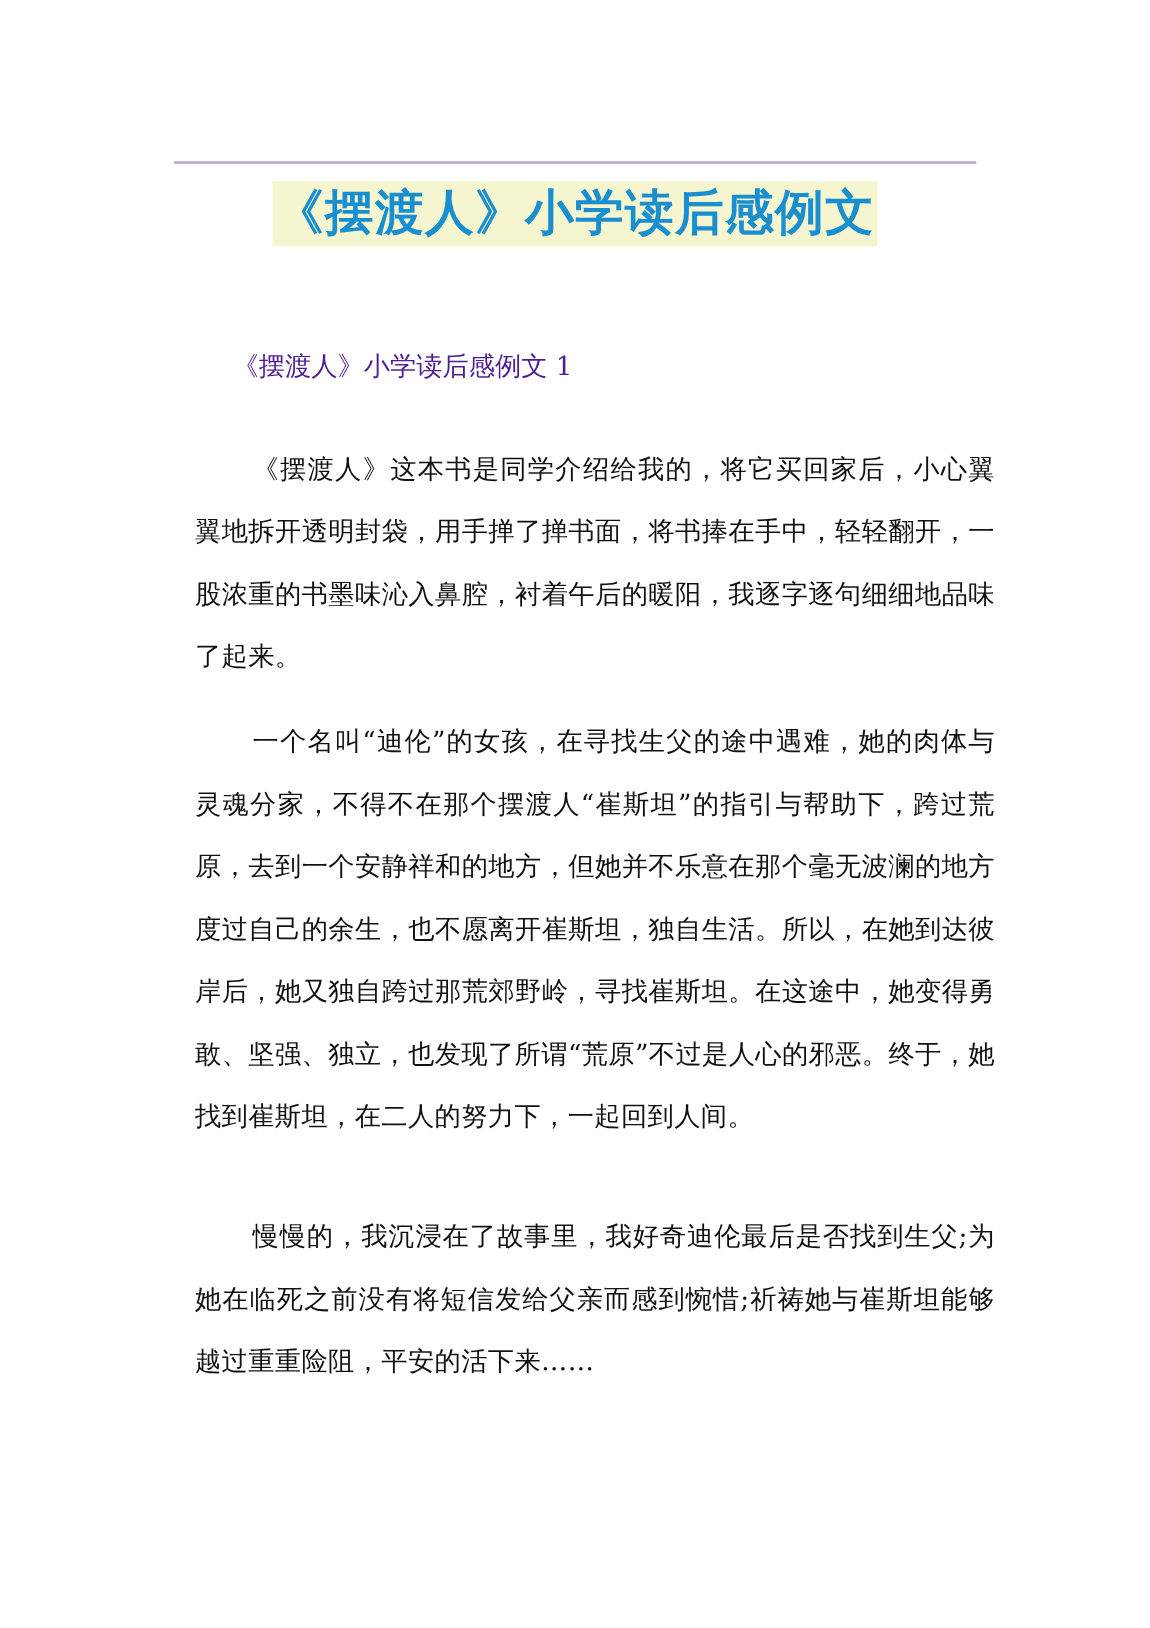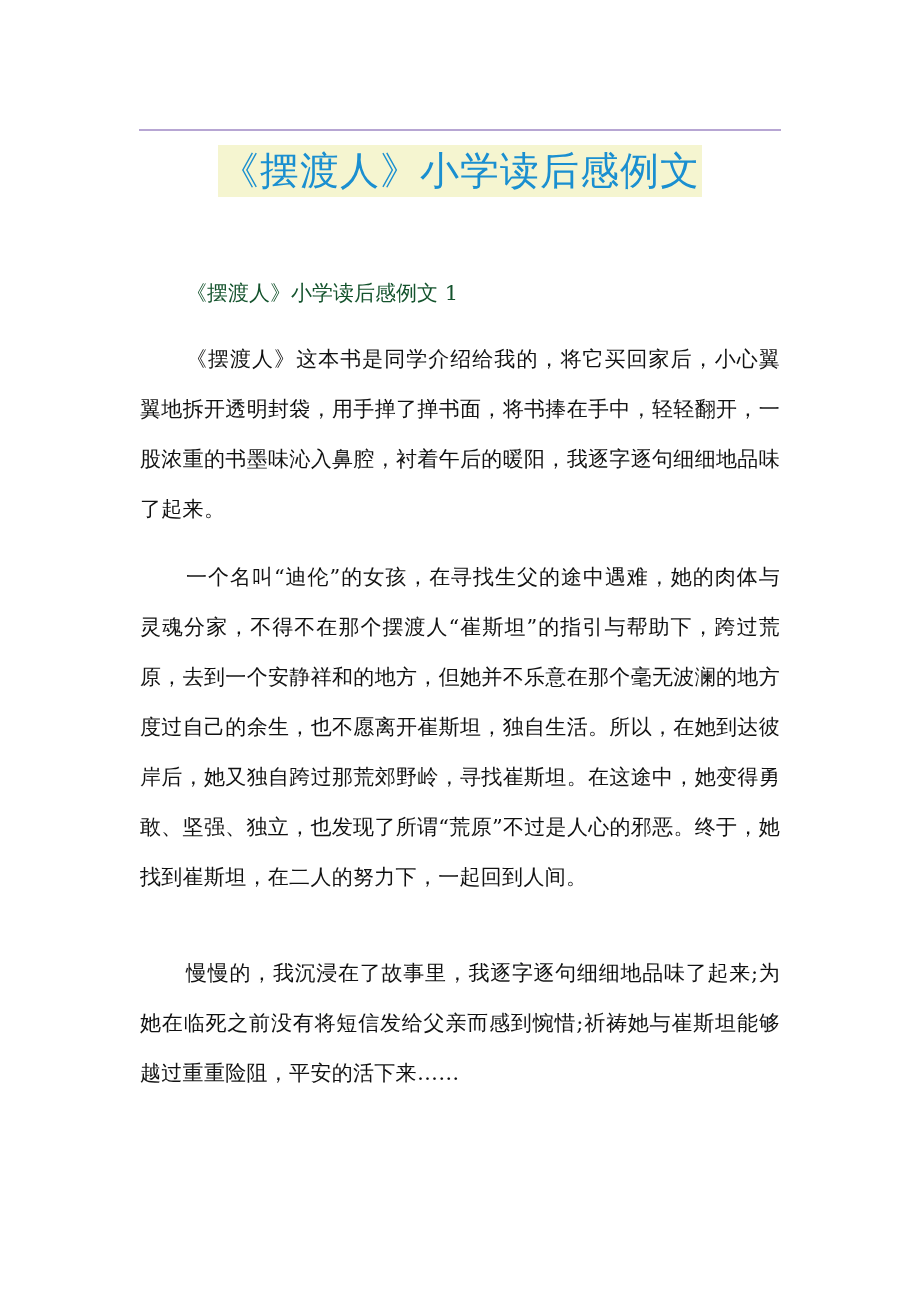--- a/index.html
+++ b/index.html
@@ -1,31 +1,31 @@
 <!DOCTYPE html>
 <html><head>
 <meta charset="utf-8">
 <style>
   html, body { margin: 0; padding: 0; background: #ffffff; }
   body { width: 920px; height: 1302px; position: relative; overflow: hidden; font-family: "DejaVu Serif", "Liberation Serif", serif; }
   .rule { position: absolute; left: 139px; top: 129px; width: 642px; height: 2px; background: #b7a6d3; }
   .title-wrap { position: absolute; top: 145px; left: 0; width: 920px; text-align: center; }
-  .title { display: inline-block; background: #f5f5d0; color: #1a8fd0; font-family: "DejaVu Sans", "Liberation Sans", sans-serif; font-weight: normal; font-size: 39px; line-height: 52px; padding: 0 2px; letter-spacing: 1px; }
-  .subhead { position: absolute; left: 186px; top: 276px; color: #14532d; font-size: 21px; line-height: 34px; }
-  .body-text { position: absolute; left: 140px; width: 640px; color: #111; font-size: 21px; line-height: 50px; text-align: justify; text-indent: 46px; margin: 0; letter-spacing: 0.3px; }
+  .title { display: inline-block; background: #f5f5d0; color: #1a8fd0; font-family: "DejaVu Sans", "Liberation Sans", sans-serif; font-weight: bold; font-size: 39px; line-height: 52px; padding: 0 2px; letter-spacing: 1px; }
+  .subhead { position: absolute; left: 186px; top: 276px; color: #4c1d95; font-size: 21px; line-height: 34px; }
+  .body-text { position: absolute; left: 140px; width: 640px; color: #111; font-size: 21px; line-height: 50px; text-align: justify; text-indent: 46px; margin: 16px; letter-spacing: 0.3px; }
   #p1 { top: 334px; }
   #p2 { top: 552px; }
   #p3 { top: 948px; }
 </style>
 </head>
 <body>
 
 <div class="rule"></div>
 
 <div class="title-wrap">
   <span class="title">《摆渡人》小学读后感例文</span>
 </div>
 
 <div class="subhead">《摆渡人》小学读后感例文 1</div>
 
 <p class="body-text" id="p1">《摆渡人》这本书是同学介绍给我的，将它买回家后，小心翼翼地拆开透明封袋，用手掸了掸书面，将书捧在手中，轻轻翻开，一股浓重的书墨味沁入鼻腔，衬着午后的暖阳，我逐字逐句细细地品味了起来。</p>
 <p class="body-text" id="p2">一个名叫“迪伦”的女孩，在寻找生父的途中遇难，她的肉体与灵魂分家，不得不在那个摆渡人“崔斯坦”的指引与帮助下，跨过荒原，去到一个安静祥和的地方，但她并不乐意在那个毫无波澜的地方度过自己的余生，也不愿离开崔斯坦，独自生活。所以，在她到达彼岸后，她又独自跨过那荒郊野岭，寻找崔斯坦。在这途中，她变得勇敢、坚强、独立，也发现了所谓“荒原”不过是人心的邪恶。终于，她找到崔斯坦，在二人的努力下，一起回到人间。</p>
-<p class="body-text" id="p3">慢慢的，我沉浸在了故事里，我逐字逐句细细地品味了起来;为她在临死之前没有将短信发给父亲而感到惋惜;祈祷她与崔斯坦能够越过重重险阻，平安的活下来……</p>
+<p class="body-text" id="p3">慢慢的，我沉浸在了故事里，我好奇迪伦最后是否找到生父;为她在临死之前没有将短信发给父亲而感到惋惜;祈祷她与崔斯坦能够越过重重险阻，平安的活下来……</p>
 
 </body></html>

